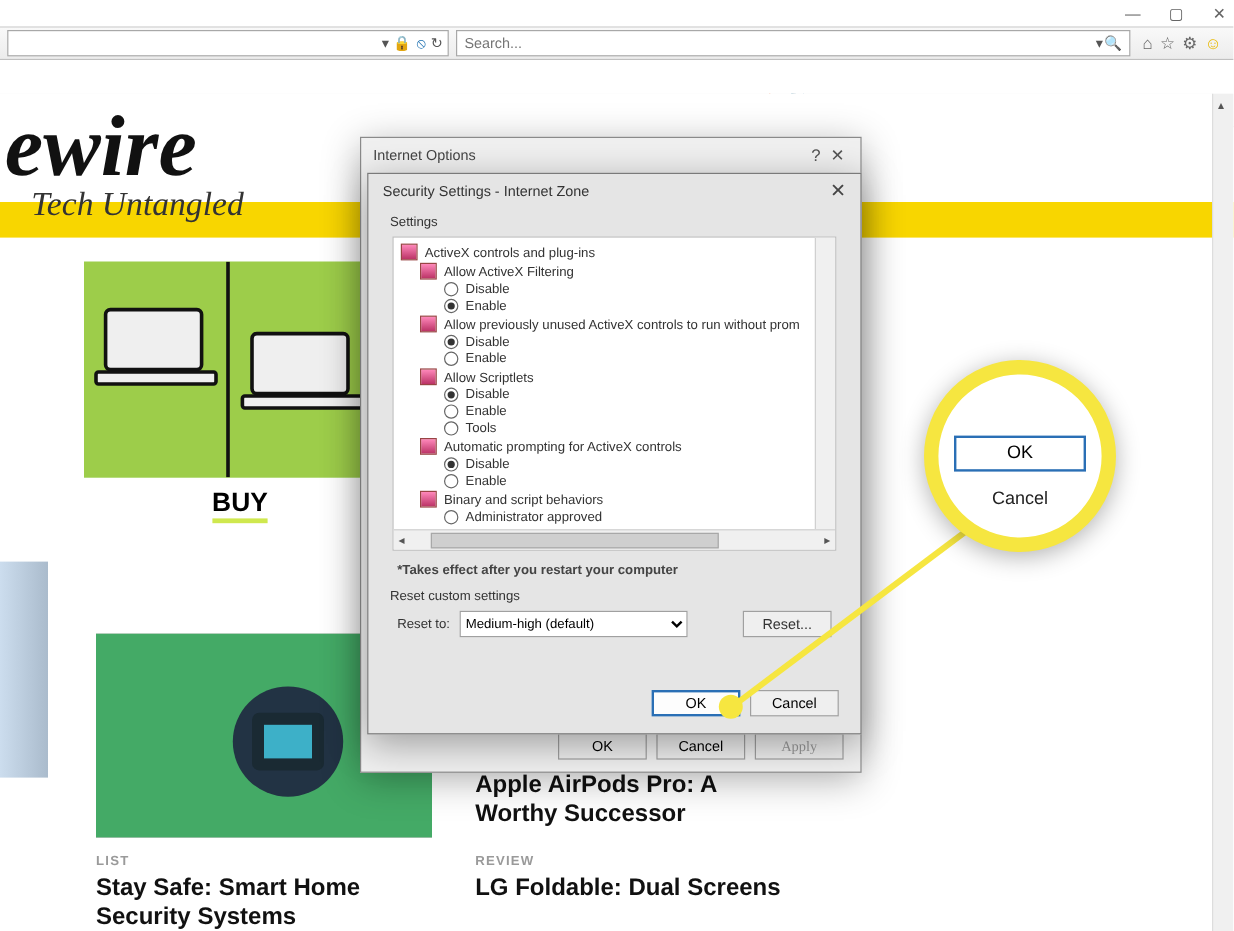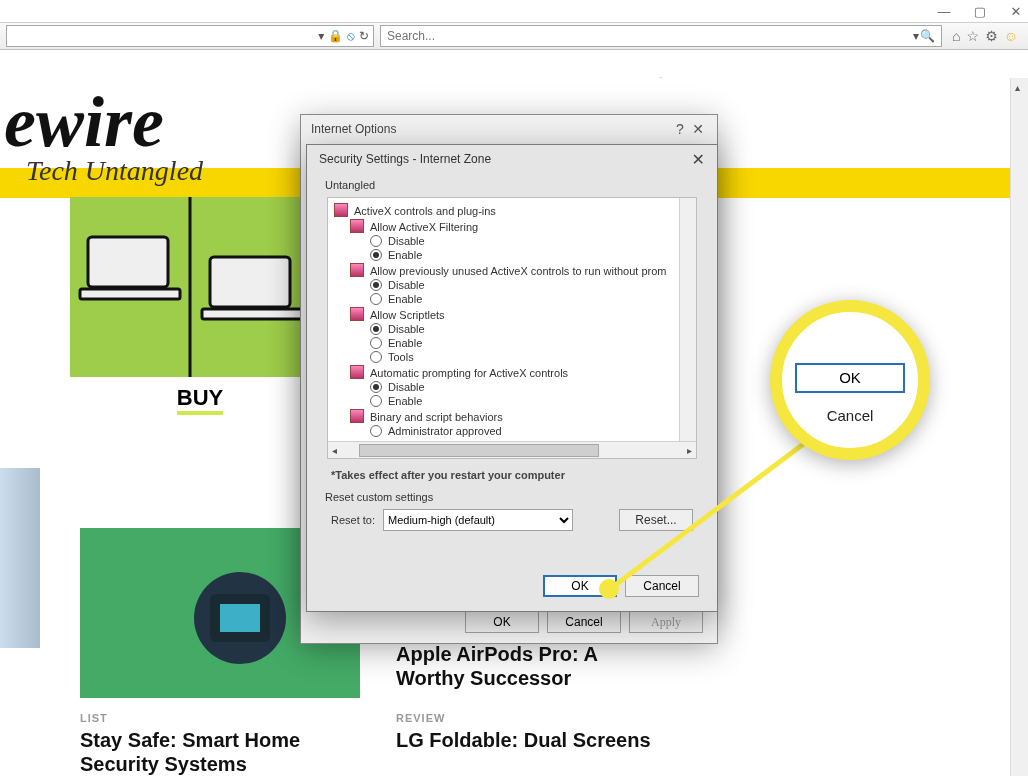--- a/index.html
+++ b/index.html
@@ -33,21 +33,21 @@
 .brand-tag { font-family:"Brush Script MT",cursive; font-size:28px; font-style:italic; color:#333; padding-left:22px; margin-top:2px; line-height:1; }
 .hero { height:180px; background:#8fc93a; margin:0 30px 0 70px; position:relative; overflow:hidden; width:240px; }
 .buy-label { font-size:22px; font-weight:800; border-bottom:4px solid #cfe84e; display:inline-block; margin:8px 0 10px 0; }
 .kicker { font-size:11px; font-weight:700; color:#9a9a9a; letter-spacing:1px; }
 .headline { font-size:20px; font-weight:800; color:#111; line-height:1.2; margin-top:4px; }
 .cardblock { position:absolute; left:80px; top:450px; width:280px;}
 .cardblock2 { position:absolute; left:396px; top:620px; width:260px;}
 .imgblk { width:280px; height:170px; background:#697; margin-bottom:14px; position:relative; overflow:hidden;}
 .sidecard { position:absolute; left:0; top:390px; width:40px; height:180px; background:linear-gradient(90deg,#cde,#abc);}
 
-.buycol { position:absolute; left:70px; top:119px; width:260px;}
+.buycol { position:absolute; left:70px; top:140px; width:260px;}
 
 
 .dlg-parent { position:absolute; left:300px; top:114px; width:418px; height:530px; background:#f0f0f0; border:1px solid #8a8a8a; box-shadow:0 6px 30px rgba(0,0,0,.3); }
 .dlg-parent .title { height:28px; display:flex; align-items:center; padding:0 10px; font-size:12px; color:#444; }
 .dlg-parent .title .sp { flex:1; }
 .dlg-parent .title .q, .dlg-parent .title .x { width:18px; text-align:center; font-size:14px; color:#555; }
 .dlg-parent .bot { position:absolute; bottom:10px; right:14px; display:flex; gap:8px; }
 .btn { min-width:74px; height:22px; font-size:12px; background:#efefef; border:1px solid #a0a0a0; display:flex; align-items:center; justify-content:center; cursor:pointer; }
 .btn.disabled { color:#999;font-family:Liberation Serif, serif; }
 
@@ -210,21 +210,21 @@
   </div>
 </div>
 
 <div class="dlg">
   <div class="title2">
     <span>Security Settings - Internet Zone</span>
     <span class="sp"></span>
     <span class="x2">✕</span>
   </div>
   <div class="body">
-    <div style="margin-left:4px">Untangled</div>
+    <div style="margin-left:4px">Settings</div>
     <div class="tree">
       <div class="tree-inner" id="tree-rows">
           <div class="row d0">
             <span class="ax-icon"></span>
             <span>ActiveX controls and plug-ins</span>
           </div>
           <div class="row d1">
             <span class="ax-icon"></span>
             <span>Allow ActiveX Filtering</span>
           </div>

